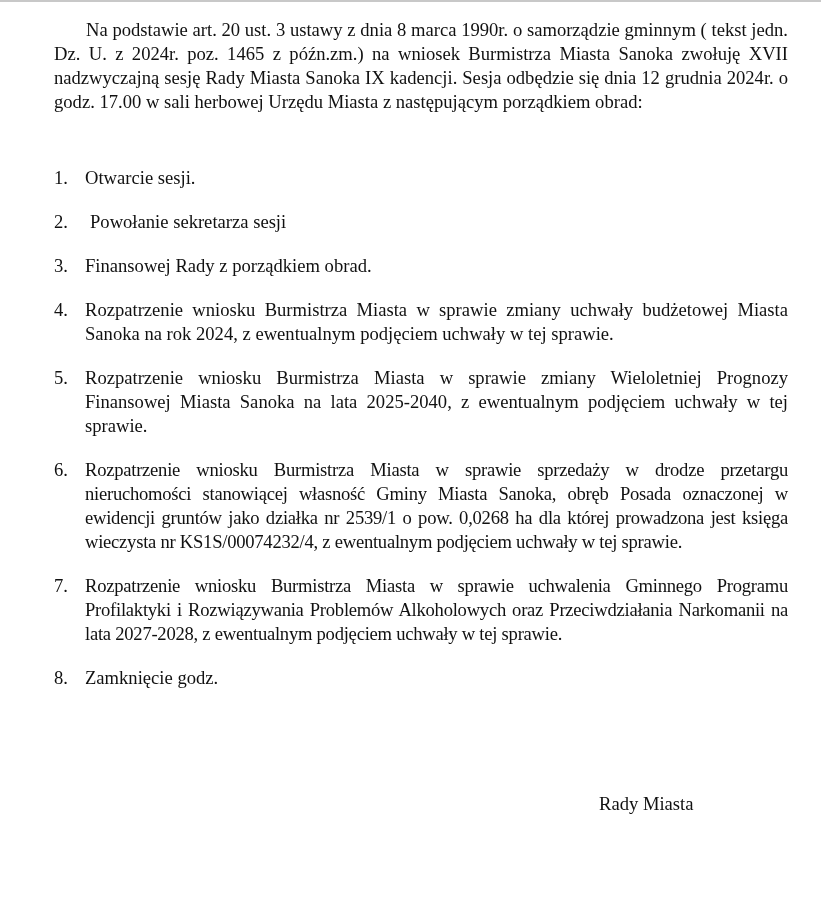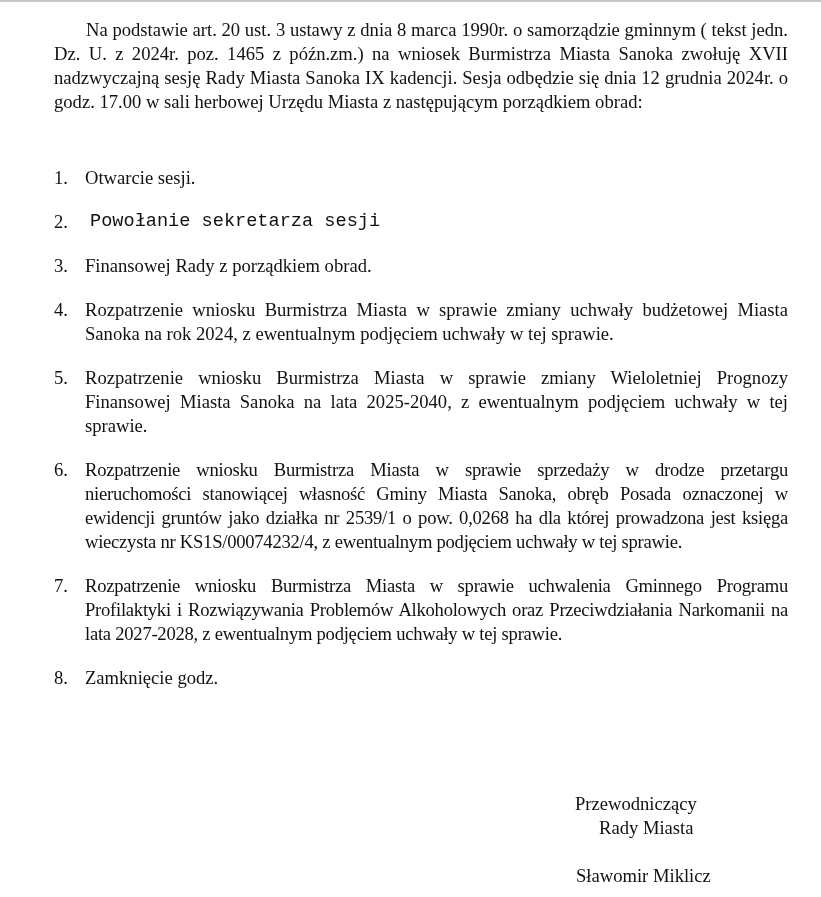--- a/index.html
+++ b/index.html
@@ -10,21 +10,21 @@
   }
   .top-rule { position: absolute; left: 0; top: 0; width: 821px; height: 2px; background: #c8c8c8; }
   .intro {
     position: absolute; left: 54px; top: 18px; width: 734px;
     text-align: justify; text-indent: 32px; margin: 0;
   }
   .agenda { position: absolute; left: 54px; top: 166px; width: 734px; margin: 0; padding: 0; list-style: none; }
   .agenda-item { position: relative; padding-left: 31px; text-align: justify; margin: 0 0 20px 0; }
   .agenda-item .num { position: absolute; left: 0; top: 0; }
   .agenda-item .txt { display: block; text-align: justify; text-align-last: left; }
-  .agenda-item.item-2 .txt { padding-left: 5px; font-family: Liberation Mono, monospace; }
+  .agenda-item.item-2 .txt { padding-left: 5px; }
   .agenda-item.item-6 .txt, .agenda-item.item-7 .txt { letter-spacing: -0.25px; }
   .sig { position: absolute; left: 575px; top: 792px; width: 160px; }
   .sig div { white-space: nowrap; }
   .sig .l1 { margin-left: 0; }
   .sig .l2 { margin-left: 24px; }
   .sig .l3 { margin-top: 24px; margin-left: 1px; }
 </style>
 </head>
 <body>
 
@@ -61,16 +61,14 @@
     <span class="num">7.</span>
     <span class="txt">Rozpatrzenie wniosku Burmistrza Miasta w sprawie uchwalenia Gminnego Programu Profilaktyki i Rozwiązywania Problemów Alkoholowych oraz Przeciwdziałania Narkomanii na lata 2027-2028, z ewentualnym podjęciem uchwały w tej sprawie.</span>
   </li>
   <li class="agenda-item item-8">
     <span class="num">8.</span>
     <span class="txt">Zamknięcie godz.</span>
   </li>
 </ol>
 
 <div class="sig">
-  <div class="l1">Przewodniczący</div>
   <div class="l2">Rady Miasta</div>
-  <div class="l3">Sławomir Miklicz</div>
 </div>
 
 </body></html>

